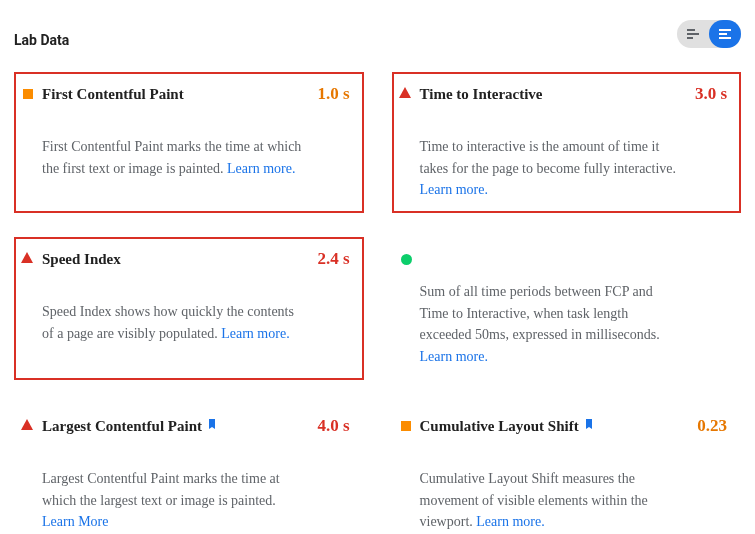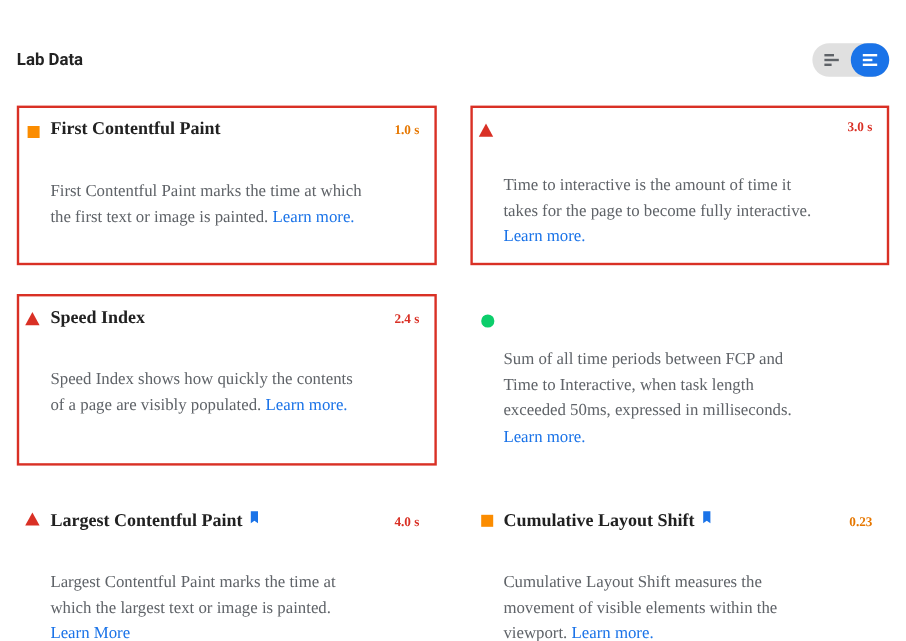--- a/index.html
+++ b/index.html
@@ -6,23 +6,22 @@
   body {
     font-family: -apple-system, BlinkMacSystemFont, "Segoe UI", Roboto, Arial, sans-serif;
     background: #fff;
     color: #212121;
     width: 755px;
     padding: 20px 14px;
   }
   .header {
     display: flex;
     justify-content: space-between;
-    align-items: center;
+    align-items: flex-end;
     margin-bottom: 24px;
-    margin-top: 16px;
   }
   .header-title {
     font-size: 14px;
     font-weight: 700;
     color: #222;
   }
   .toggle-group {
     display: flex;
     background: #e0e0e0;
     border-radius: 14px;
@@ -80,21 +79,21 @@
     align-items: baseline;
     justify-content: space-between;
     margin-bottom: 4px;
   }
   .metric-title {
     font-size: 15px;
     font-weight: 600;
     color: #212121;
   }
   .metric-value {
-    font-size: 11px;
+    font-size: 17px;
     font-weight: 600;
     white-space: nowrap;
     padding-left: 10px;
     text-align: center;
   }
   .metric-desc {
     font-size: 14px;
     color: #5f6368;
     line-height: 1.55;
     max-width: 260px;
@@ -161,20 +160,21 @@
       <span class="status-icon ic-square"></span>
       <div class="metric-row1">
         <span class="metric-title">First Contentful Paint</span>
         <span class="metric-value val-warn" style="margin-left:auto">1.0 s</span>
       </div>
       <div class="metric-desc"><span>First Contentful Paint marks the time at which the first text or image is painted.</span> <a class="learn">Learn more.</a></div>
     </div>
     <div class="metric highlighted">
       <span class="status-icon ic-triangle"></span>
       <div class="metric-row1">
+        <span class="metric-title">Time to Interactive</span>
         <span class="metric-value val-bad" style="margin-left:auto">3.0 s</span>
       </div>
       <div class="metric-desc"><span>Time to interactive is the amount of time it takes for the page to become fully interactive.</span> <a class="learn">Learn more.</a></div>
     </div>
     <div class="metric highlighted">
       <span class="status-icon ic-triangle"></span>
       <div class="metric-row1">
         <span class="metric-title">Speed Index</span>
         <span class="metric-value val-bad" style="margin-left:auto">2.4 s</span>
       </div>

